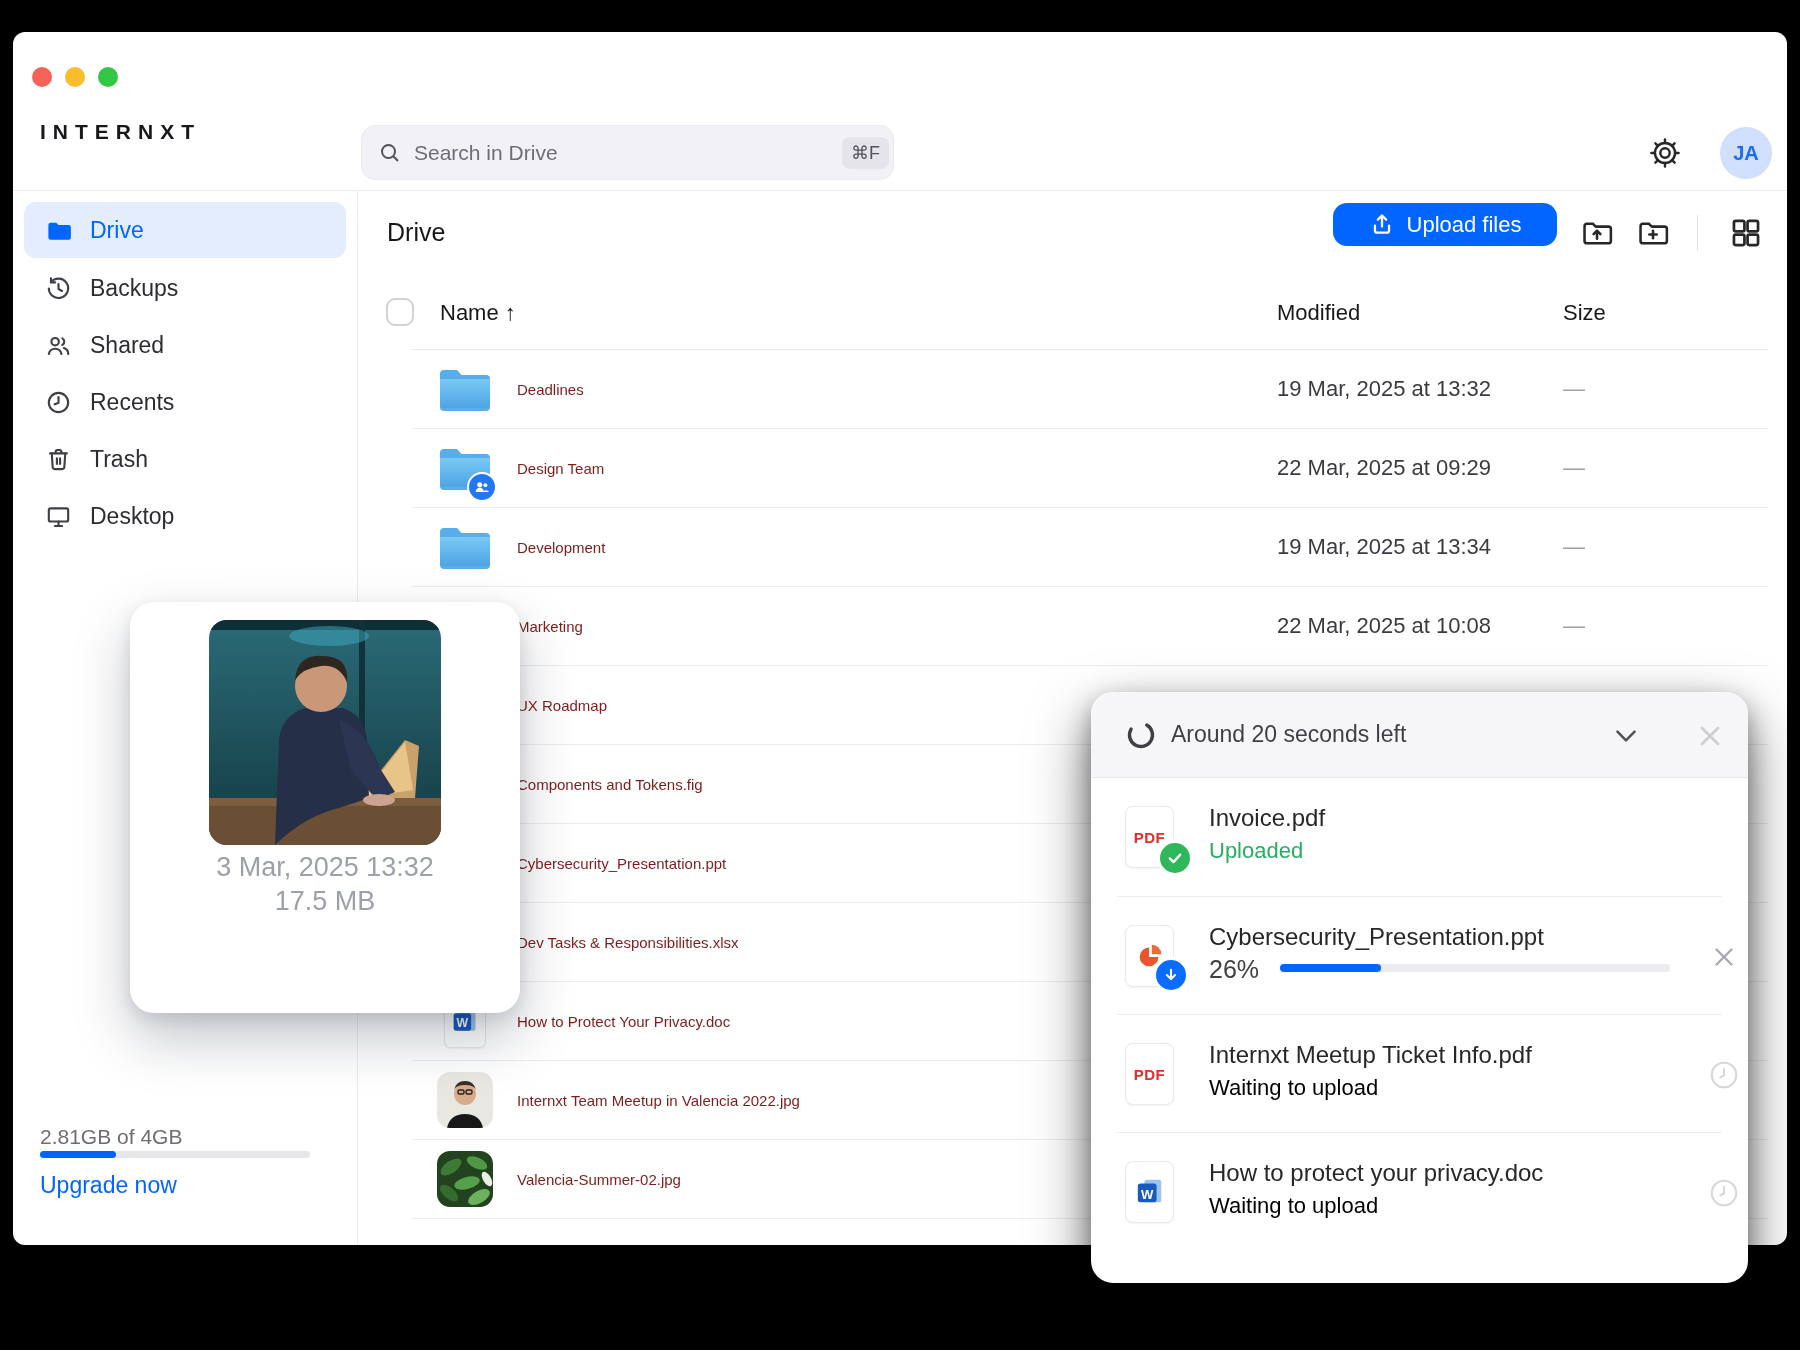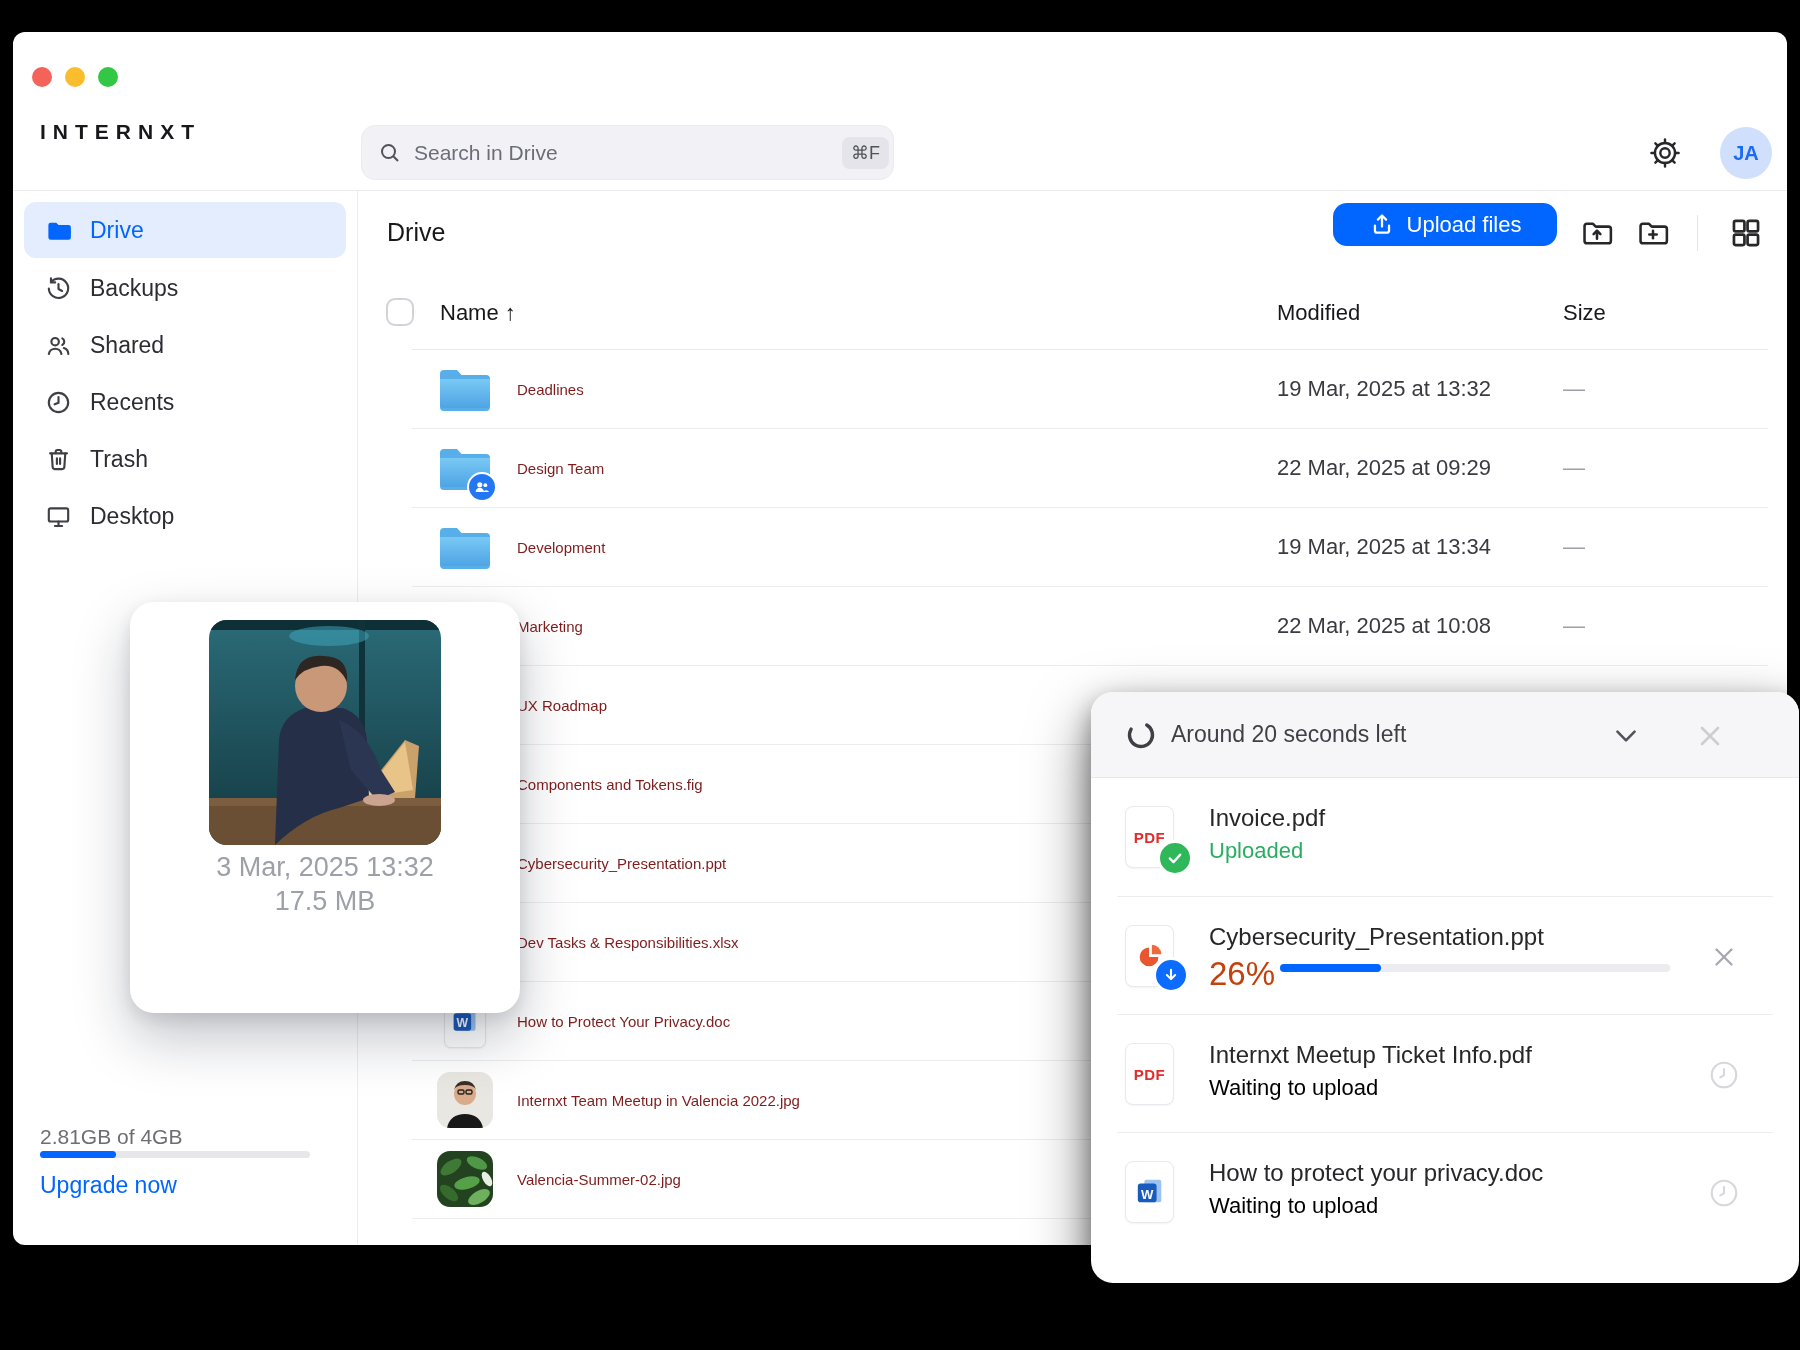--- a/index.html
+++ b/index.html
@@ -51,34 +51,34 @@
   .badge-share { position:absolute; left:30px; top:32px; width:30px; height:30px; border-radius:50%; background:#2477f2; border:2px solid #fff; display:flex; align-items:center; justify-content:center; }
 
   
   .preview-card { position:absolute; left:117px; top:570px; width:390px; height:411px; background:#fff; border-radius:24px; box-shadow:0 25px 55px rgba(15,23,42,.25), 0 6px 16px rgba(15,23,42,.10); text-align:center; z-index:5; }
   .preview-card .photo { margin:18px auto 0; width:232px; height:225px; border-radius:18px; overflow:hidden; }
   .preview-card .pname { margin-top:17px; font-size:34px; font-weight:500; color:#18181b; }
   .preview-card .pdate { margin-top:7px; font-size:27px; color:#9ca0a8; }
   .preview-card .psize { margin-top:3px; font-size:27px; color:#9ca0a8; }
 
   
-  .upload-panel { position:absolute; left:1078px; top:660px; width:708px; height:591px; background:#fff; border-radius:22px; box-shadow:0 26px 60px rgba(0,0,0,.55), 0 10px 24px rgba(0,0,0,.35); z-index:10; overflow:hidden; }
+  .upload-panel { position:absolute; left:1078px; top:660px; width:657px; height:591px; background:#fff; border-radius:22px; box-shadow:0 26px 60px rgba(0,0,0,.55), 0 10px 24px rgba(0,0,0,.35); z-index:10; overflow:hidden; }
   .up-head { position:relative; height:86px; background:#f6f6f8; border-bottom:1px solid #e8e8eb; display:flex; align-items:center; }
   .up-head .spin { margin-left:34px; }
   .up-head .headtxt { margin-left:14px; font-size:23px; font-weight:500; color:#3f3f46; }
   .up-head .chev { position:absolute; left:520px; top:29px; width:30px; height:30px; cursor:pointer; }
   .up-head .closex { position:absolute; left:603px; top:28px; width:32px; height:32px; cursor:pointer; }
   .up-item { position:relative; height:118px; margin:0 26px; }
   .up-item + .up-item { border-top:1px solid #ededf0; }
   .up-item .fcard { position:absolute; left:8px; top:28px; width:49px; height:62px; background:#fff; border:1px solid #e9e9ee; border-radius:8px; box-shadow:0 1px 2px rgba(0,0,0,.05); display:flex; align-items:center; justify-content:center; }
   .up-item .utitle { position:absolute; left:92px; top:26px; font-size:24px; font-weight:500; color:#27272a; white-space:nowrap; }
   .up-item .ustatus { position:absolute; left:92px; top:60px; font-size:22px; }
   .ustatus.ok { color:#27ae60; }
   .ustatus.wait { color:#000000; }
-  .up-item .pct { position:absolute; left:92px; top:58px; font-size:33px; color:#c2410c; }
+  .up-item .pct { position:absolute; left:92px; top:58px; font-size:25px; color:#404040; }
   .up-item .bartrack { position:absolute; left:163px; top:67px; width:390px; height:8px; border-radius:5px; background:#ececf0; }
   .up-item .barfill { height:100%; border-radius:5px; background:#0066ff; }
   .up-item .rightico { position:absolute; left:592px; top:45px; width:30px; height:30px; cursor:pointer; }
   .cardbadge { position:absolute; width:36px; height:36px; border-radius:50%; display:flex; align-items:center; justify-content:center; border:3px solid #fff; }
   .pdf-label { font-weight:700; color:#e32c2c; letter-spacing:.5px; }
 </style>
 </head>
 <body>
 
 <div class="stage">

